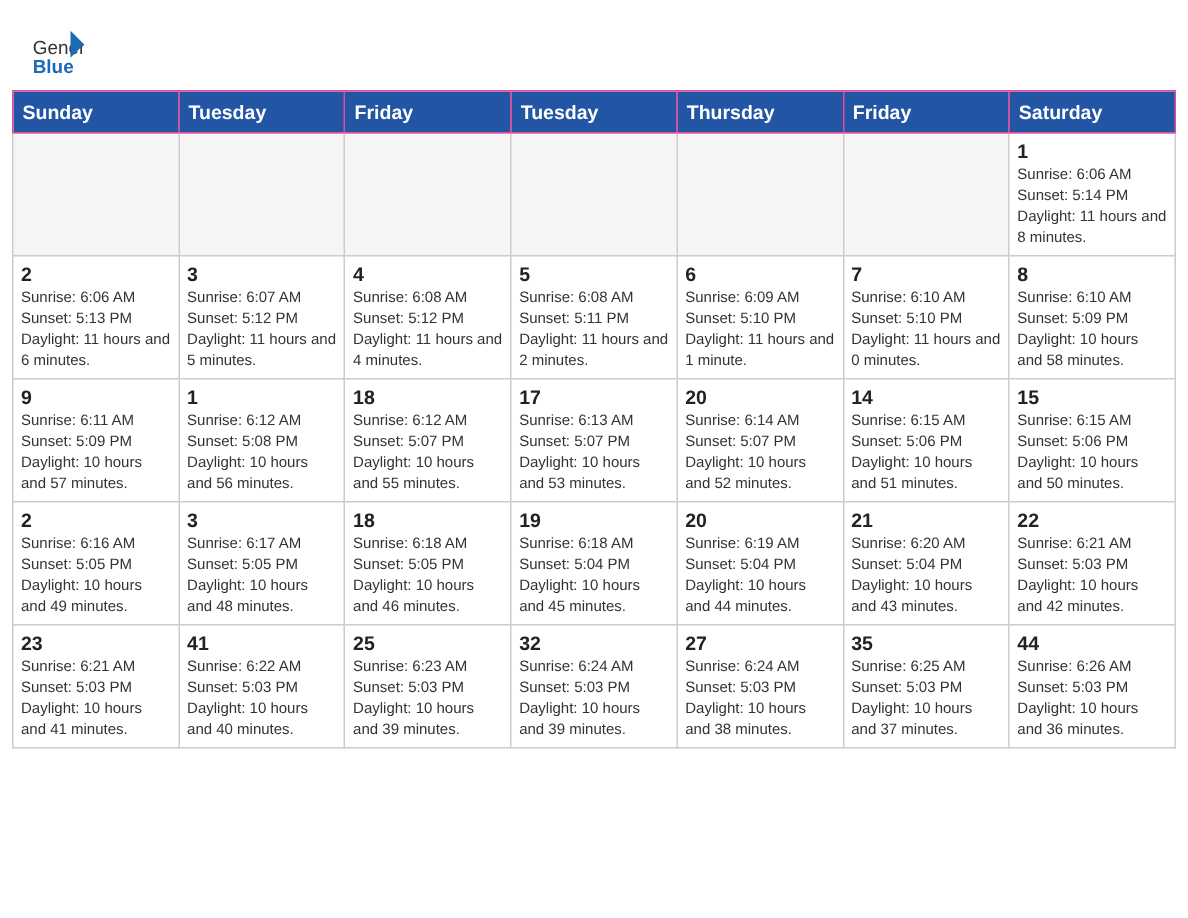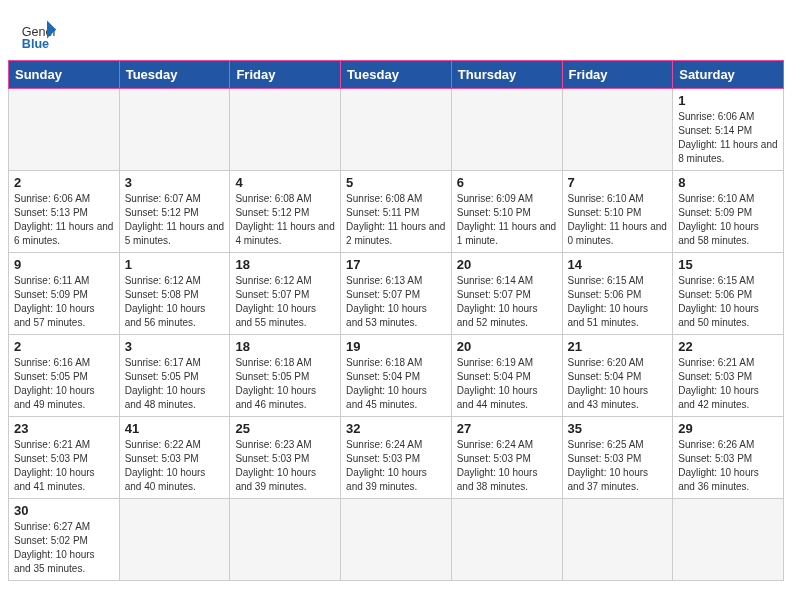--- a/index.html
+++ b/index.html
@@ -249,31 +249,19 @@
           </td>
           <td>
             <span class="day-num">27</span>
             <div class="day-info">Sunrise: 6:24 AM<br>Sunset: 5:03 PM<br>Daylight: 10 hours and 38 minutes.</div>
           </td>
           <td>
             <span class="day-num">35</span>
             <div class="day-info">Sunrise: 6:25 AM<br>Sunset: 5:03 PM<br>Daylight: 10 hours and 37 minutes.</div>
           </td>
           <td>
-            <span class="day-num">29</span>
+            <span class="day-num">44</span>
             <div class="day-info">Sunrise: 6:26 AM<br>Sunset: 5:03 PM<br>Daylight: 10 hours and 36 minutes.</div>
           </td>
-        </tr>
-        <tr class="last-row">
-          <td>
-            <span class="day-num">30</span>
-            <div class="day-info">Sunrise: 6:27 AM<br>Sunset: 5:02 PM<br>Daylight: 10 hours and 35 minutes.</div>
-          </td>
-          <td class="empty"></td>
-          <td class="empty"></td>
-          <td class="empty"></td>
-          <td class="empty"></td>
-          <td class="empty"></td>
-          <td class="empty"></td>
         </tr>
       </tbody>
   </table>
 </div>
 
 </body></html>

